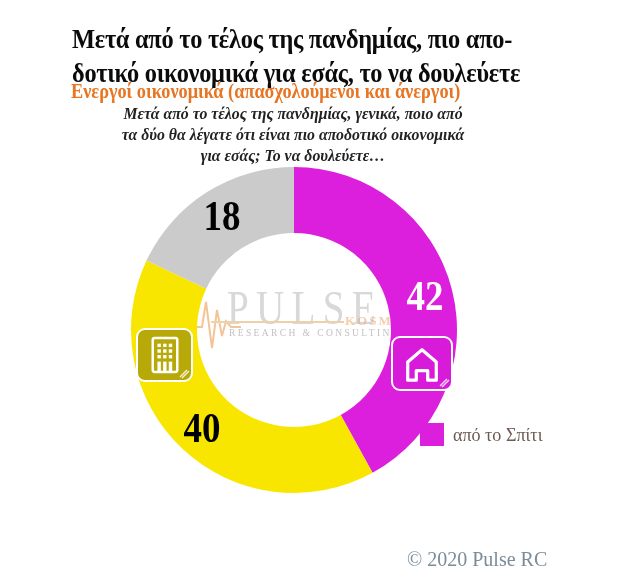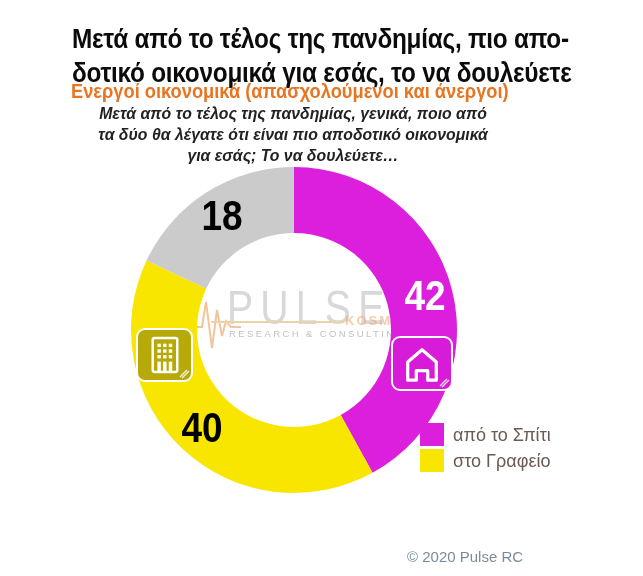--- a/index.html
+++ b/index.html
@@ -1,18 +1,18 @@
 <!DOCTYPE html>
 <html><head>
 <meta charset="utf-8">
 <style>
   html,body{margin:0;padding:0;background:#fff;}
   #canvas{
     position:relative; width:643px; height:576px; overflow:hidden; background:#ffffff;
-    font-family:Liberation Sans, sans-serif;
+    font-family:Liberation Serif, serif;
   }
   
   .title{
     position:absolute; left:72px; top:22px; width:640px;
     font-size:28px; font-weight:bold; line-height:34px; color:#0b0b0b;
     transform:scaleX(0.87); transform-origin:left top; letter-spacing:-0.3px;
     white-space:nowrap;
   }
   .subtitle{
     position:absolute; left:71px; top:79px; width:640px;
@@ -60,21 +60,21 @@
   #legend{position:absolute; left:420px; top:423px; z-index:5; list-style:none; margin:0; padding:0;}
   .legend-row{display:flex; align-items:center; height:23px; margin-bottom:3px;}
   .legend-swatch{width:24px; height:23px; margin-right:9px; flex:0 0 auto;}
   .legend-label{
     font-size:19px; color:#6B5B52; line-height:23px; white-space:nowrap;
     transform:scaleX(0.95); transform-origin:left center;
   }
   
   .copyright{
     position:absolute; left:407px; top:548px; z-index:5;
-    font-size:15px; color:#7A8C99; white-space:nowrap;
+    font-size:20px; color:#7A8C99; white-space:nowrap;
   }
 </style>
 </head>
 <body>
 
 <div id="canvas">
 
   <div class="title">
     <div>Μετά από το τέλος της πανδημίας, πιο απο-</div>
     <div>δοτικό οικονομικά για εσάς, το να δουλεύετε</div>
@@ -134,21 +134,17 @@
     <svg class="tile-pencil" width="12" height="12" viewBox="0 0 12 12">
       <path d="M2 10 L9 3 M4 11 L11 4" stroke="#fff" stroke-width="1.4" fill="none"></path>
     </svg>
   </div>
 
   <ul id="legend">
       <li class="legend-row">
         <span class="legend-swatch" style="background: rgb(220, 31, 220);"></span>
         <span class="legend-label">από το Σπίτι</span>
       </li>
-      <li class="legend-row">
-        <span class="legend-swatch" style="background: rgb(248, 230, 0);"></span>
-        <span class="legend-label">στο Γραφείο</span>
-      </li>
     </ul>
 
   <div class="copyright">© 2020 Pulse RC</div>
 
 </div>
 
 </body></html>

